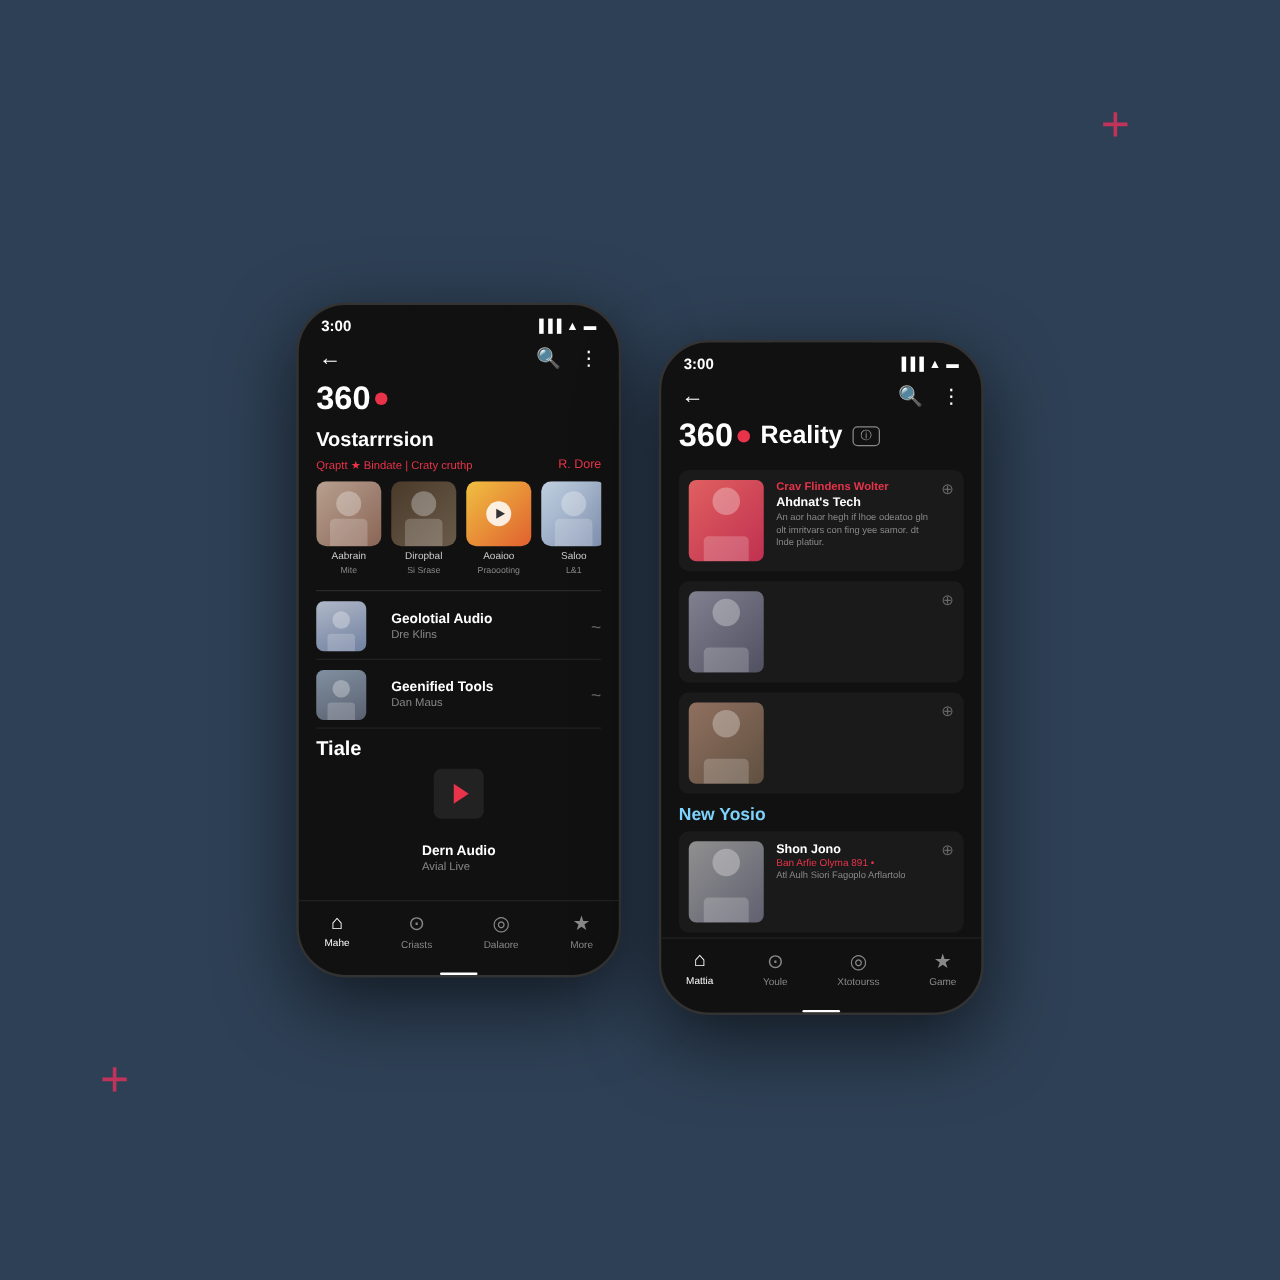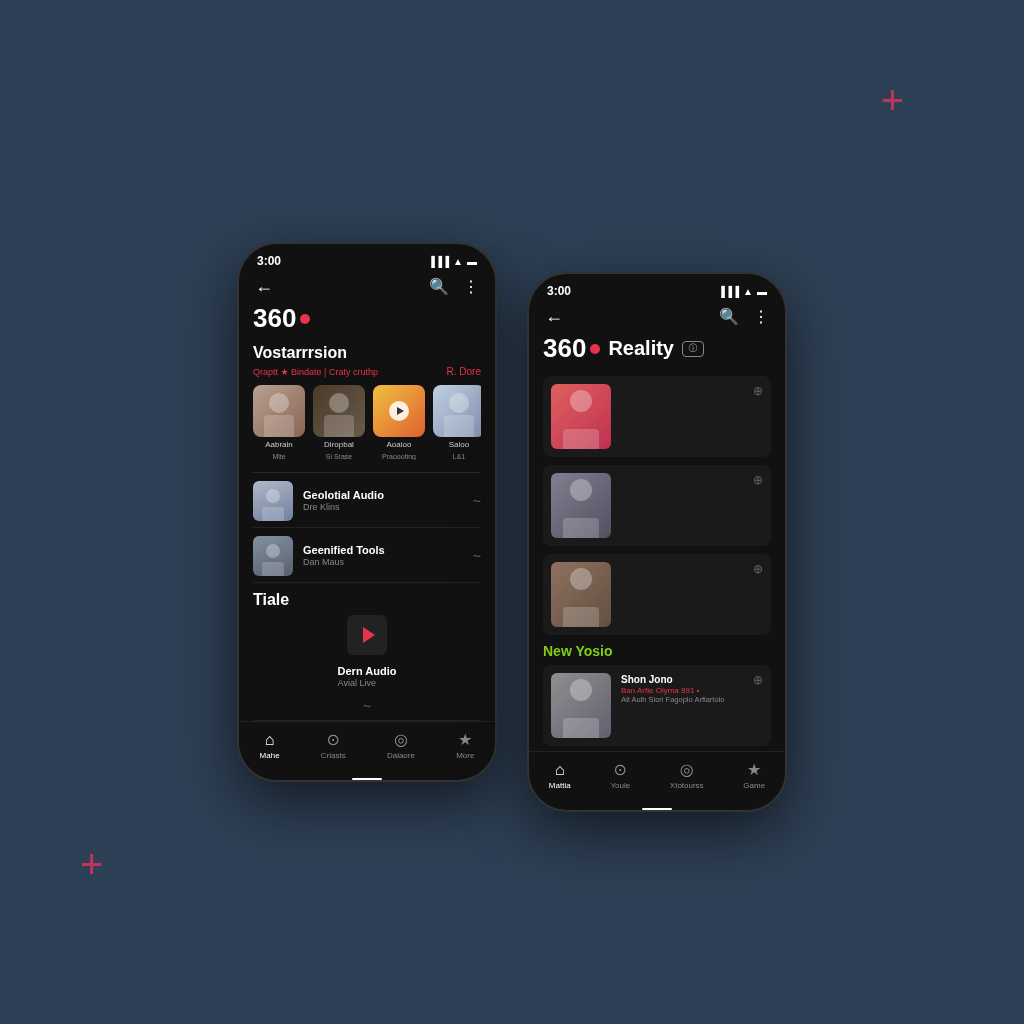--- a/index.html
+++ b/index.html
@@ -203,21 +203,21 @@
     
     .divider {
       height: 1px;
       background: #2a2a2a;
       margin: 8px 0;
     }
 
     
     .list-item {
       display: flex;
-      gap: 10px;
+      gap: 20px;
       align-items: center;
       margin-bottom: 8px;
       padding-bottom: 6px;
       border-bottom: 1px solid #222;
     }
     .list-avatar {
       width: 40px;
       height: 40px;
       border-radius: 6px;
       flex-shrink: 0;
@@ -298,21 +298,21 @@
     .card-info { flex: 1; }
     .card-title { font-size: 10px; font-weight: 700; color: #fff; line-height: 1.3; }
     .card-subtitle { font-size: 9px; color: #e8334a; font-weight: 600; margin-bottom: 2px; }
     .card-desc { font-size: 7.5px; color: #888; line-height: 1.3; }
     .card-save { color: #666; font-size: 12px; margin-left: auto; align-self: flex-start; }
 
     
     .new-section-title {
       font-size: 14px;
       font-weight: 800;
-      color: #84cc16;
+      color: #7dd3fc;
       margin: 8px 0 6px;
     }
     .figure-head {
       width: 20px;
       height: 20px;
       border-radius: 50%;
       background: rgba(255,255,255,0.3);
       position: absolute;
       top: 8px;
       left: 50%;
@@ -507,20 +507,25 @@
         </div>
       </div>
 
       <div class="content-card">
         <div class="card-thumb ct1">
           <div style="position:absolute;width:100%;height:100%;display:flex;align-items:center;justify-content:center;overflow:hidden;">
             <div style="width:22px;height:22px;background:rgba(255,255,255,0.3);border-radius:50%;position:absolute;top:6px;left:50%;transform:translateX(-50%);"></div>
             <div style="width:36px;height:20px;background:rgba(255,255,255,0.2);border-radius:4px 4px 0 0;position:absolute;bottom:0;left:50%;transform:translateX(-50%);"></div>
           </div>
         </div>
+        <div class="card-info">
+          <div class="card-subtitle">Crav Flindens Wolter</div>
+          <div class="card-title">Ahdnat's Tech</div>
+          <div class="card-desc">An aor haor hegh if lhoe odeatoo gln olt imritvars con fing yee samor. dt lnde platiur.</div>
+        </div>
         <span class="card-save">⊕</span>
       </div>
 
       <div class="content-card">
         <div class="card-thumb ct2">
           <div style="position:absolute;width:100%;height:100%;display:flex;align-items:center;justify-content:center;overflow:hidden;">
             <div style="width:22px;height:22px;background:rgba(255,255,255,0.3);border-radius:50%;position:absolute;top:6px;left:50%;transform:translateX(-50%);"></div>
             <div style="width:36px;height:20px;background:rgba(255,255,255,0.2);border-radius:4px 4px 0 0;position:absolute;bottom:0;left:50%;transform:translateX(-50%);"></div>
           </div>
         </div>

